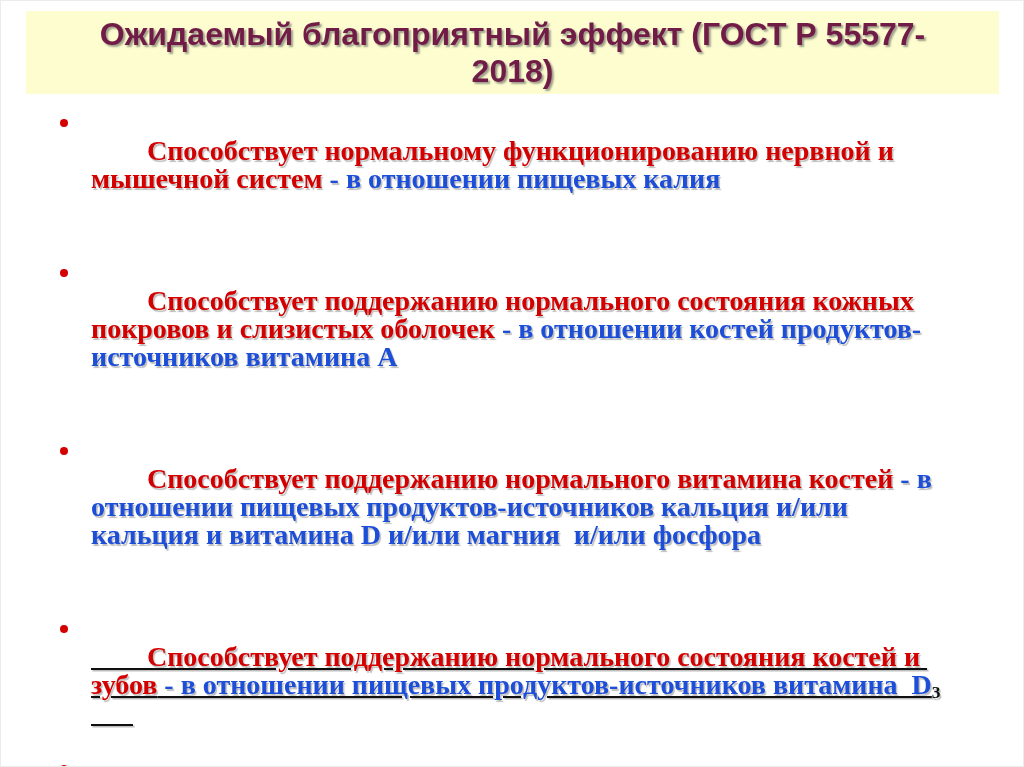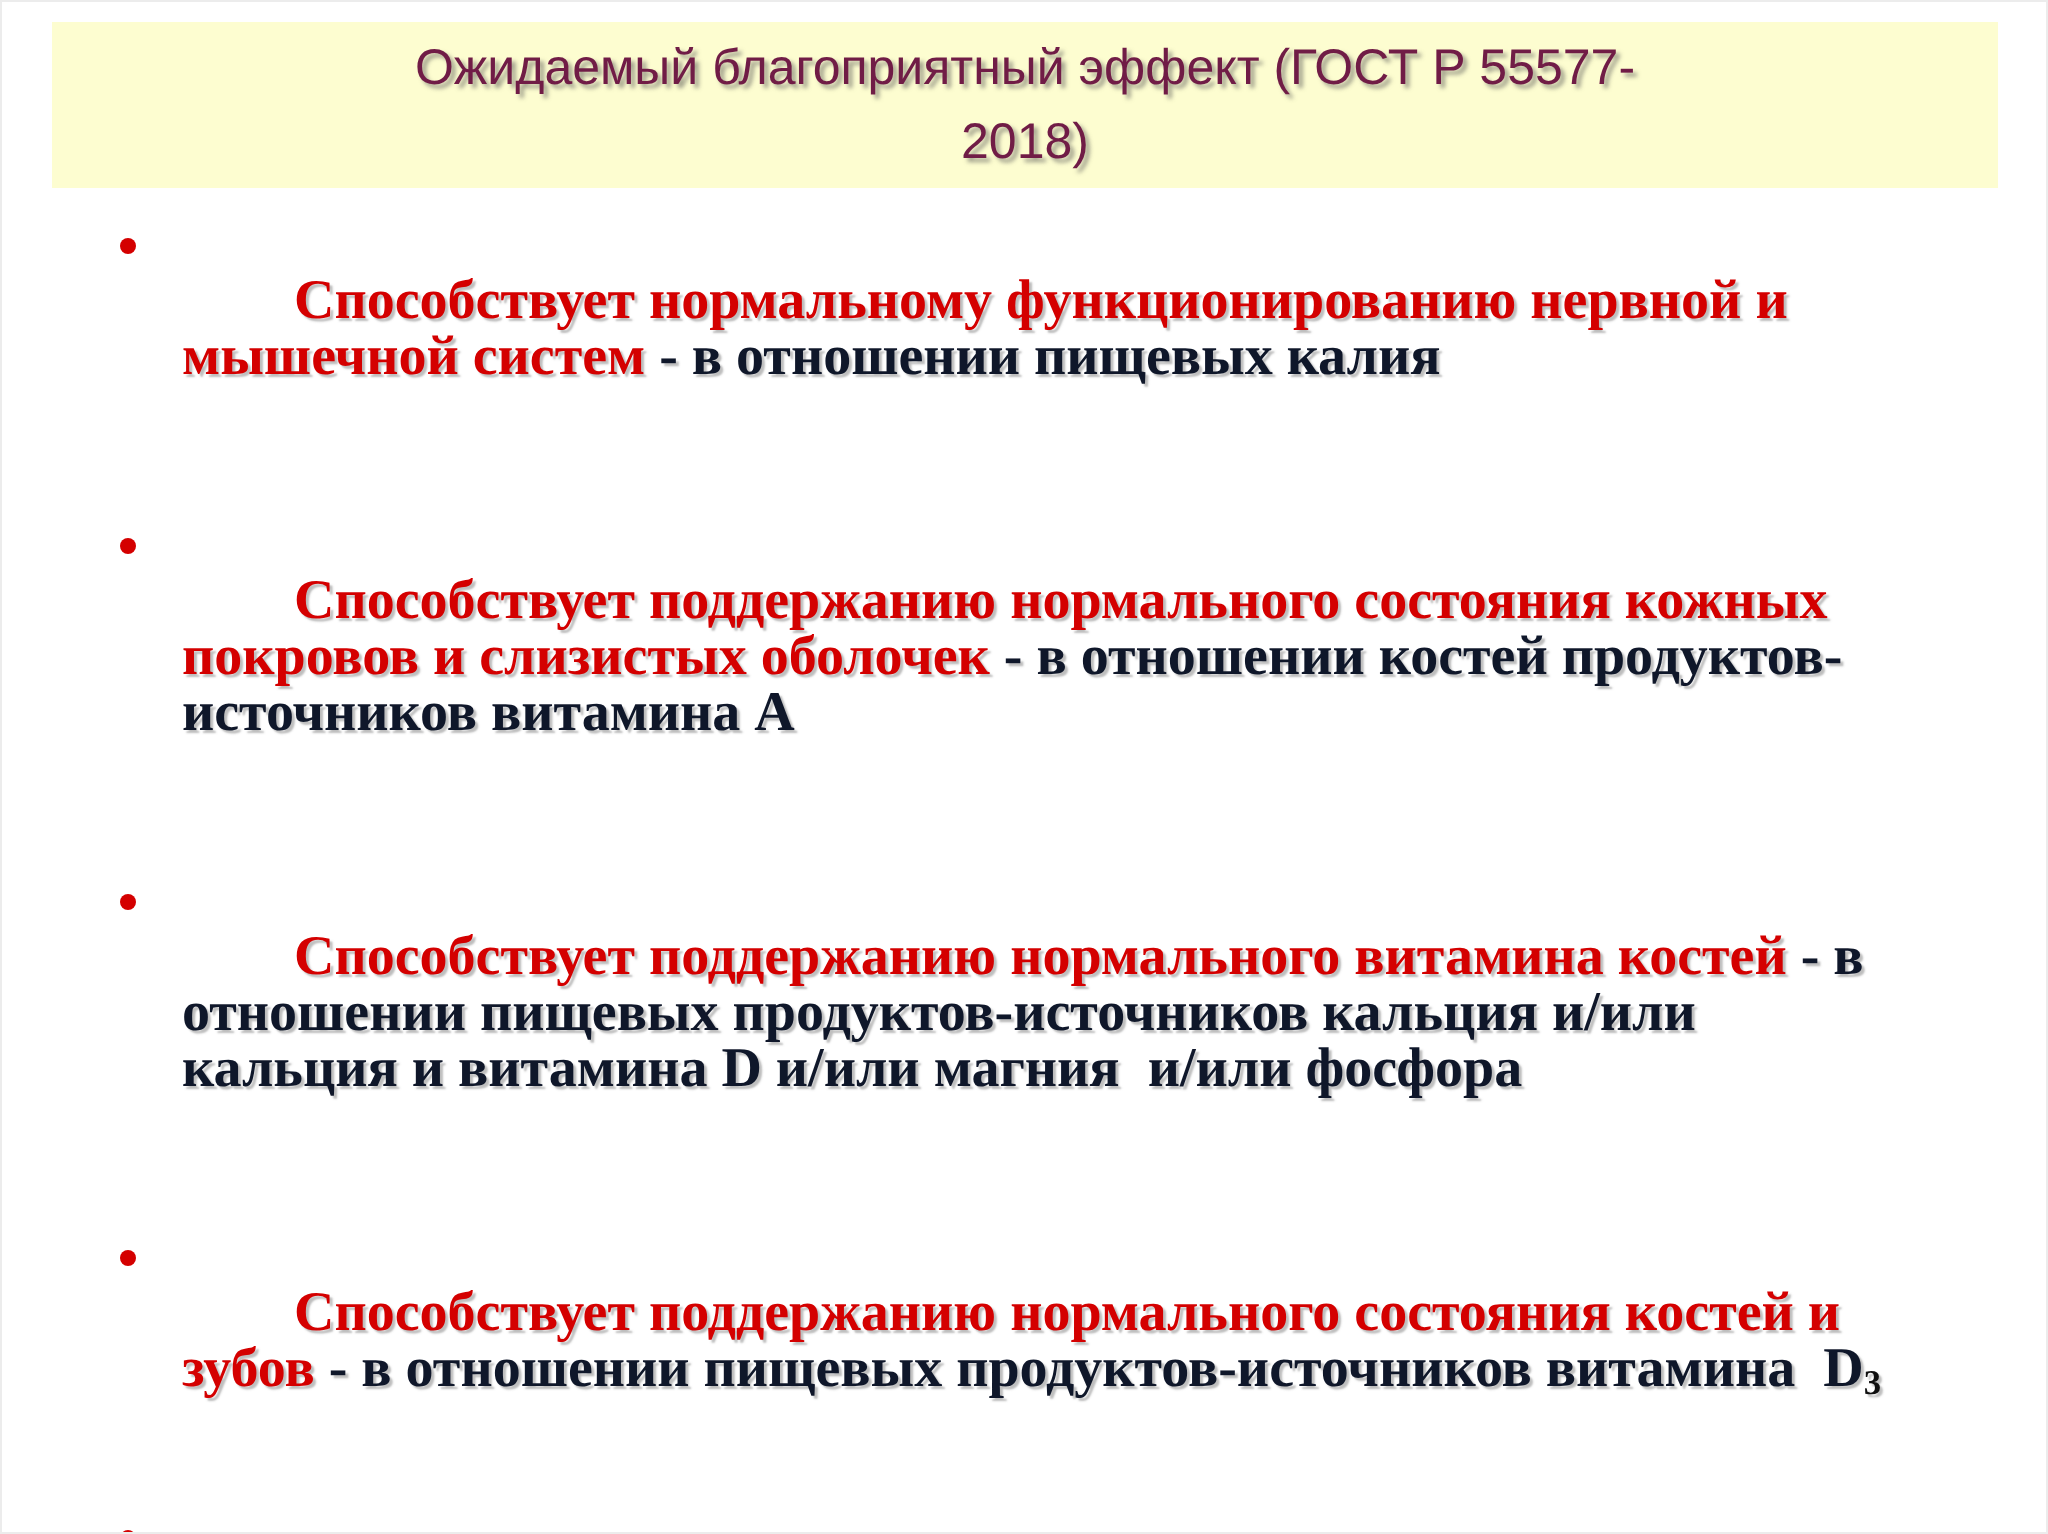--- a/index.html
+++ b/index.html
@@ -26,22 +26,22 @@
     min-height: 83px;
     background: #FDFDD0;
     text-align: center;
     box-sizing: border-box;
     padding-top: 5px;
     padding-bottom: 4px;
   }
   .title-line {
     display: block;
     font-family: "Liberation Sans", sans-serif;
-    font-weight: normal;
-    font-size: 25px;
+    font-weight: bold;
+    font-size: 32px;
     line-height: 37px;
     color: #701C46;
     text-shadow: 2px 2px 2px rgba(80, 80, 80, 0.55);
     letter-spacing: 0px;
   }
   
   .content {
     position: absolute;
     left: 57px;
     top: 108px;
@@ -58,37 +58,37 @@
     box-sizing: border-box;
     width: 903px;
     font-weight: bold;
     font-size: 28px;
     line-height: 28px;
     white-space: pre-wrap;
     color: #0f0f0f;
     text-shadow: 1.5px 1.5px 1px rgba(125, 125, 125, 0.5);
     margin-bottom: 38px;
   }
-  .bullet-item:nth-child(4) { margin-bottom: 28px; }
+  .bullet-item:nth-child(4) { margin-bottom: 28px; text-decoration: underline; }
   .bullet-item:last-child { margin-bottom: 0; }
   .bullet-dot {
     position: absolute;
     left: 2px;
     top: 10px;
     width: 8px;
     height: 8px;
     border-radius: 50%;
     background: #D40000;
   }
   .hl {
     color: #D40000;
     margin-top: 28px;
   }
   .rest {
-    color: #0f172a;
+    color: #1d4ed8;
     text-align: right;
   }
   .bullet-item sub {
     font-size: 0.62em;
     line-height: 0;
     vertical-align: baseline;
     position: relative;
     bottom: -0.25em;
   }
 </style>

